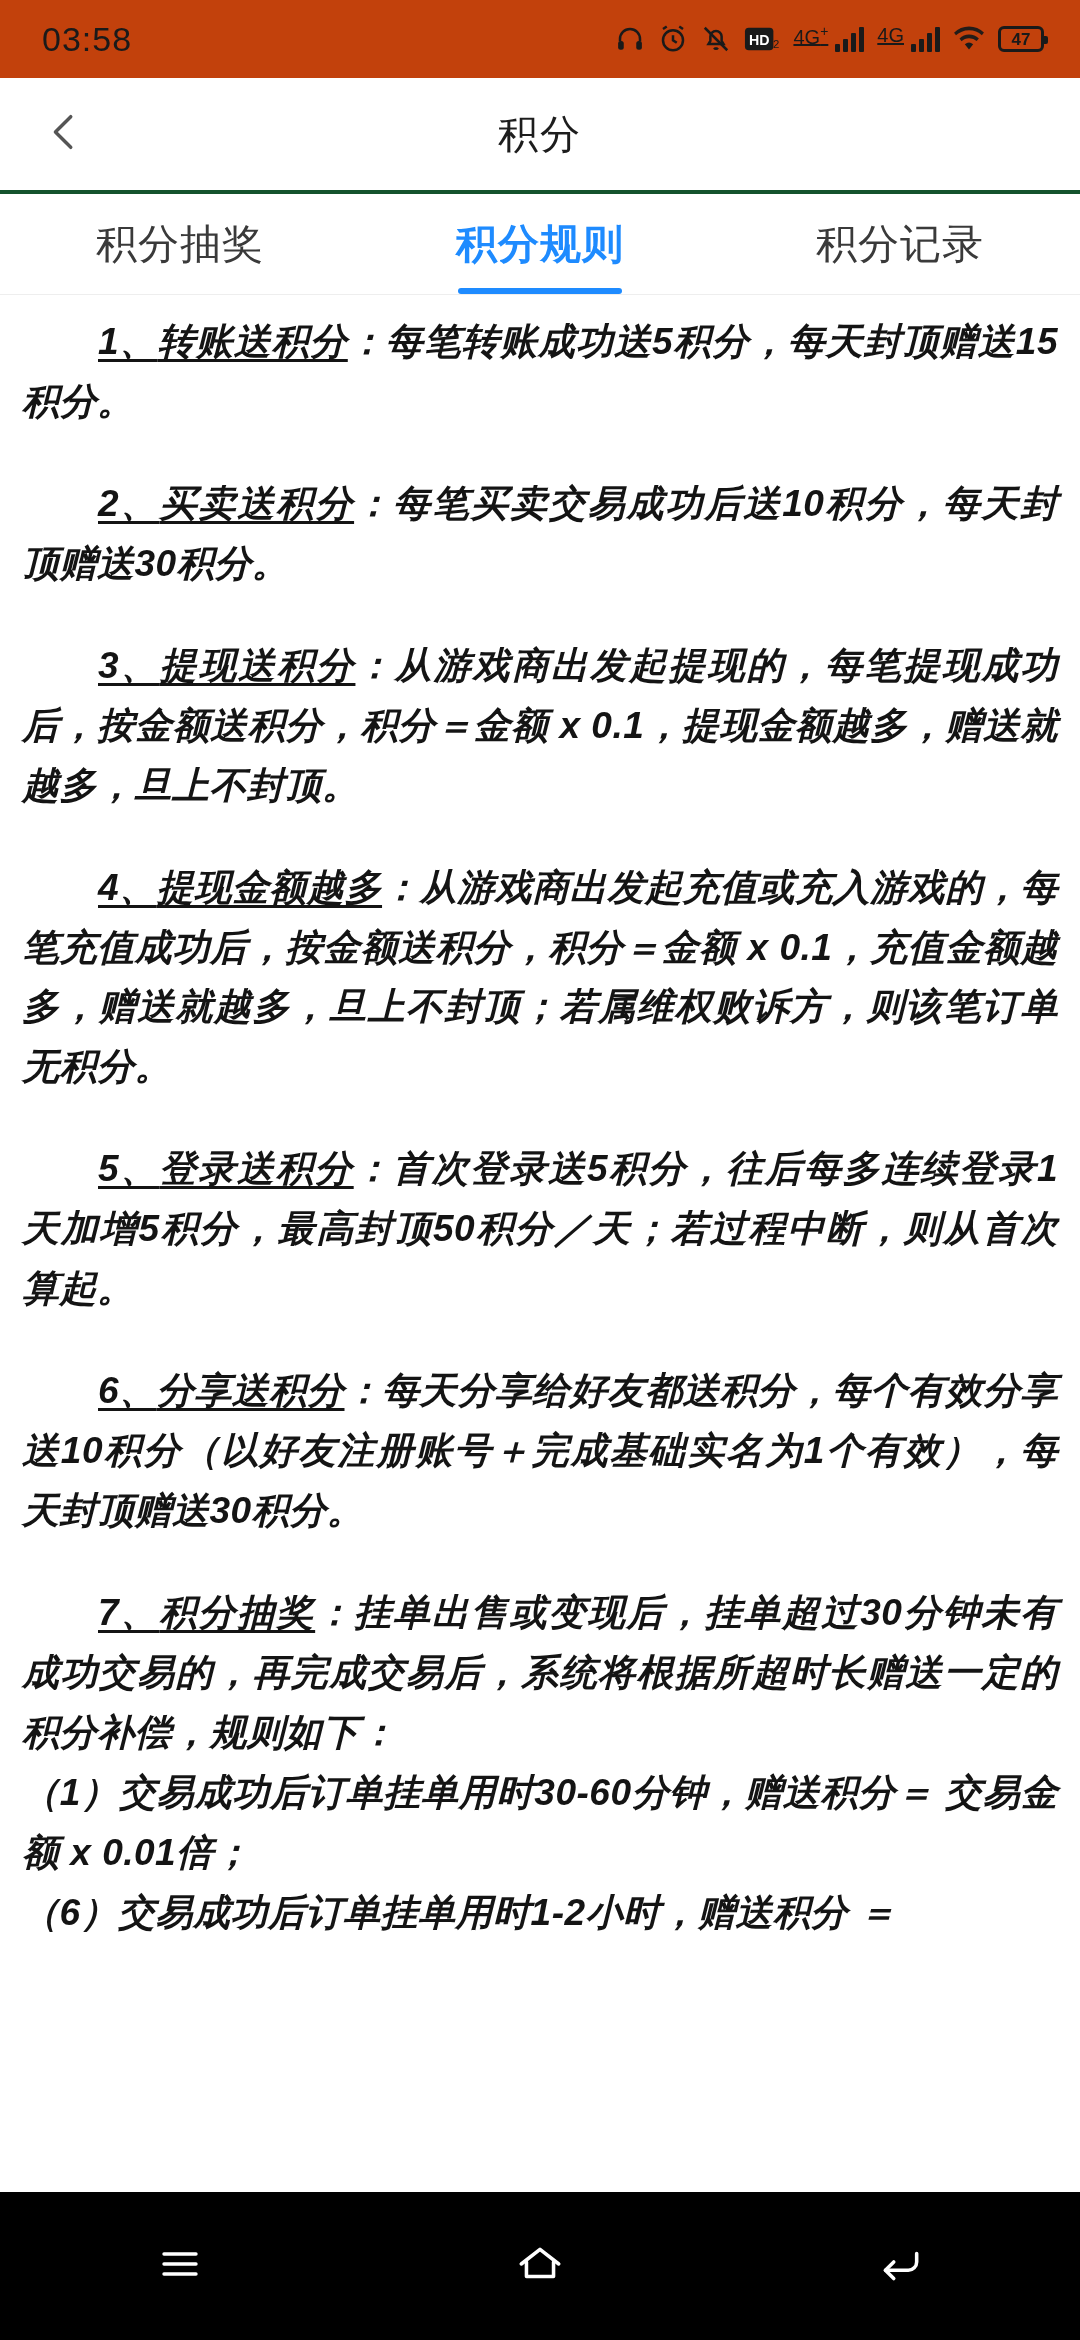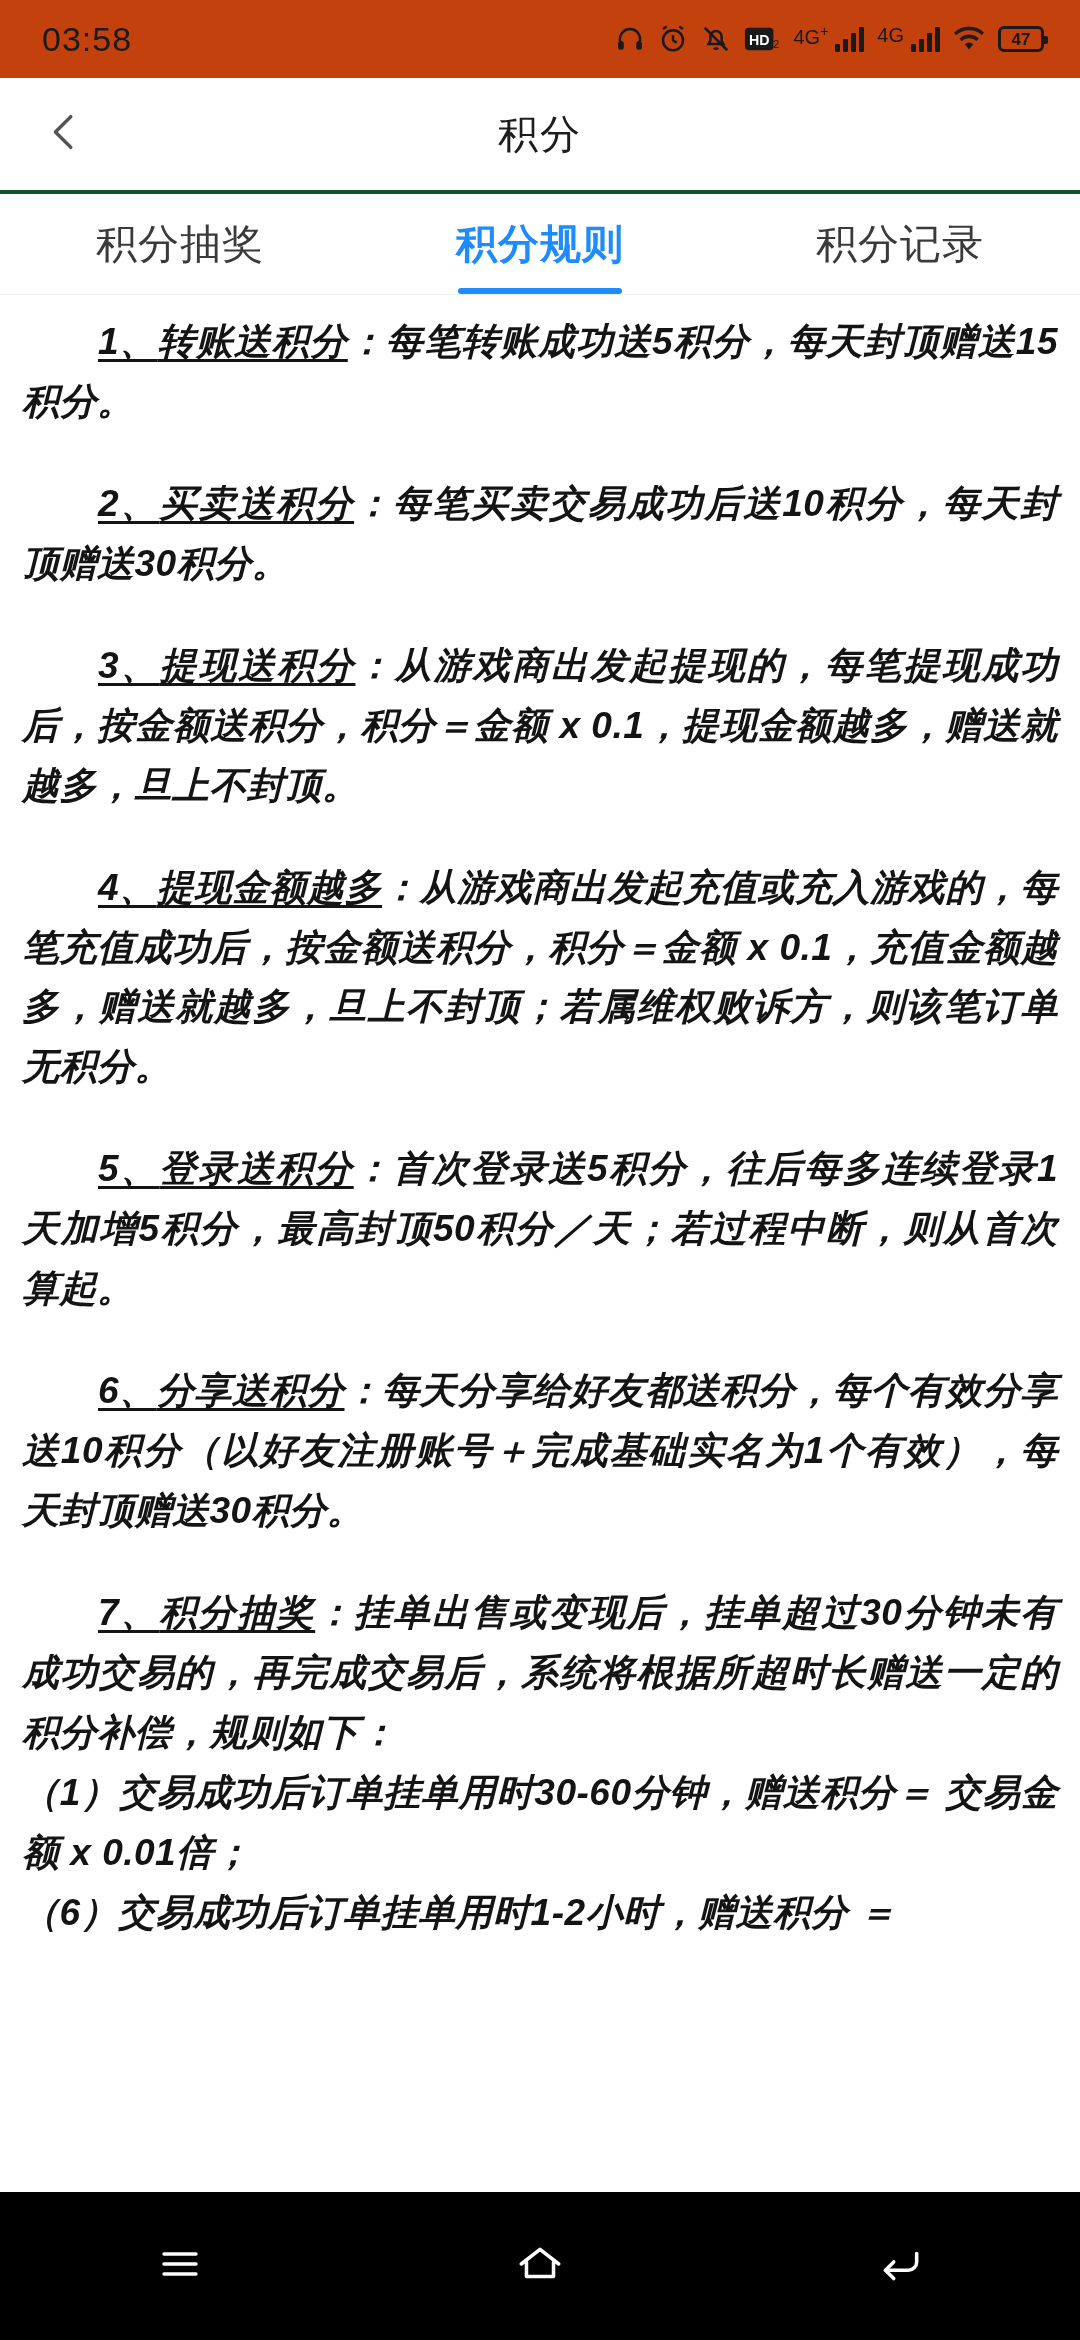--- a/index.html
+++ b/index.html
@@ -52,20 +52,21 @@
   .sig-bars i:nth-child(1) { height: 8px; }
   .sig-bars i:nth-child(2) { height: 13px; }
   .sig-bars i:nth-child(3) { height: 19px; }
   .sig-bars i:nth-child(4) { height: 25px; }
   .net-label {
     font-size: 20px;
     line-height: 1;
     margin-right: -6px;
     position: relative;
     top: -4px;
+    text-decoration: underline;
   }
   .net-label sup { font-size: 14px; }
   .battery {
     width: 46px;
     height: 26px;
     border: 3px solid #1a1a1a;
     border-radius: 6px;
     position: relative;
     display: flex;
     align-items: center;

